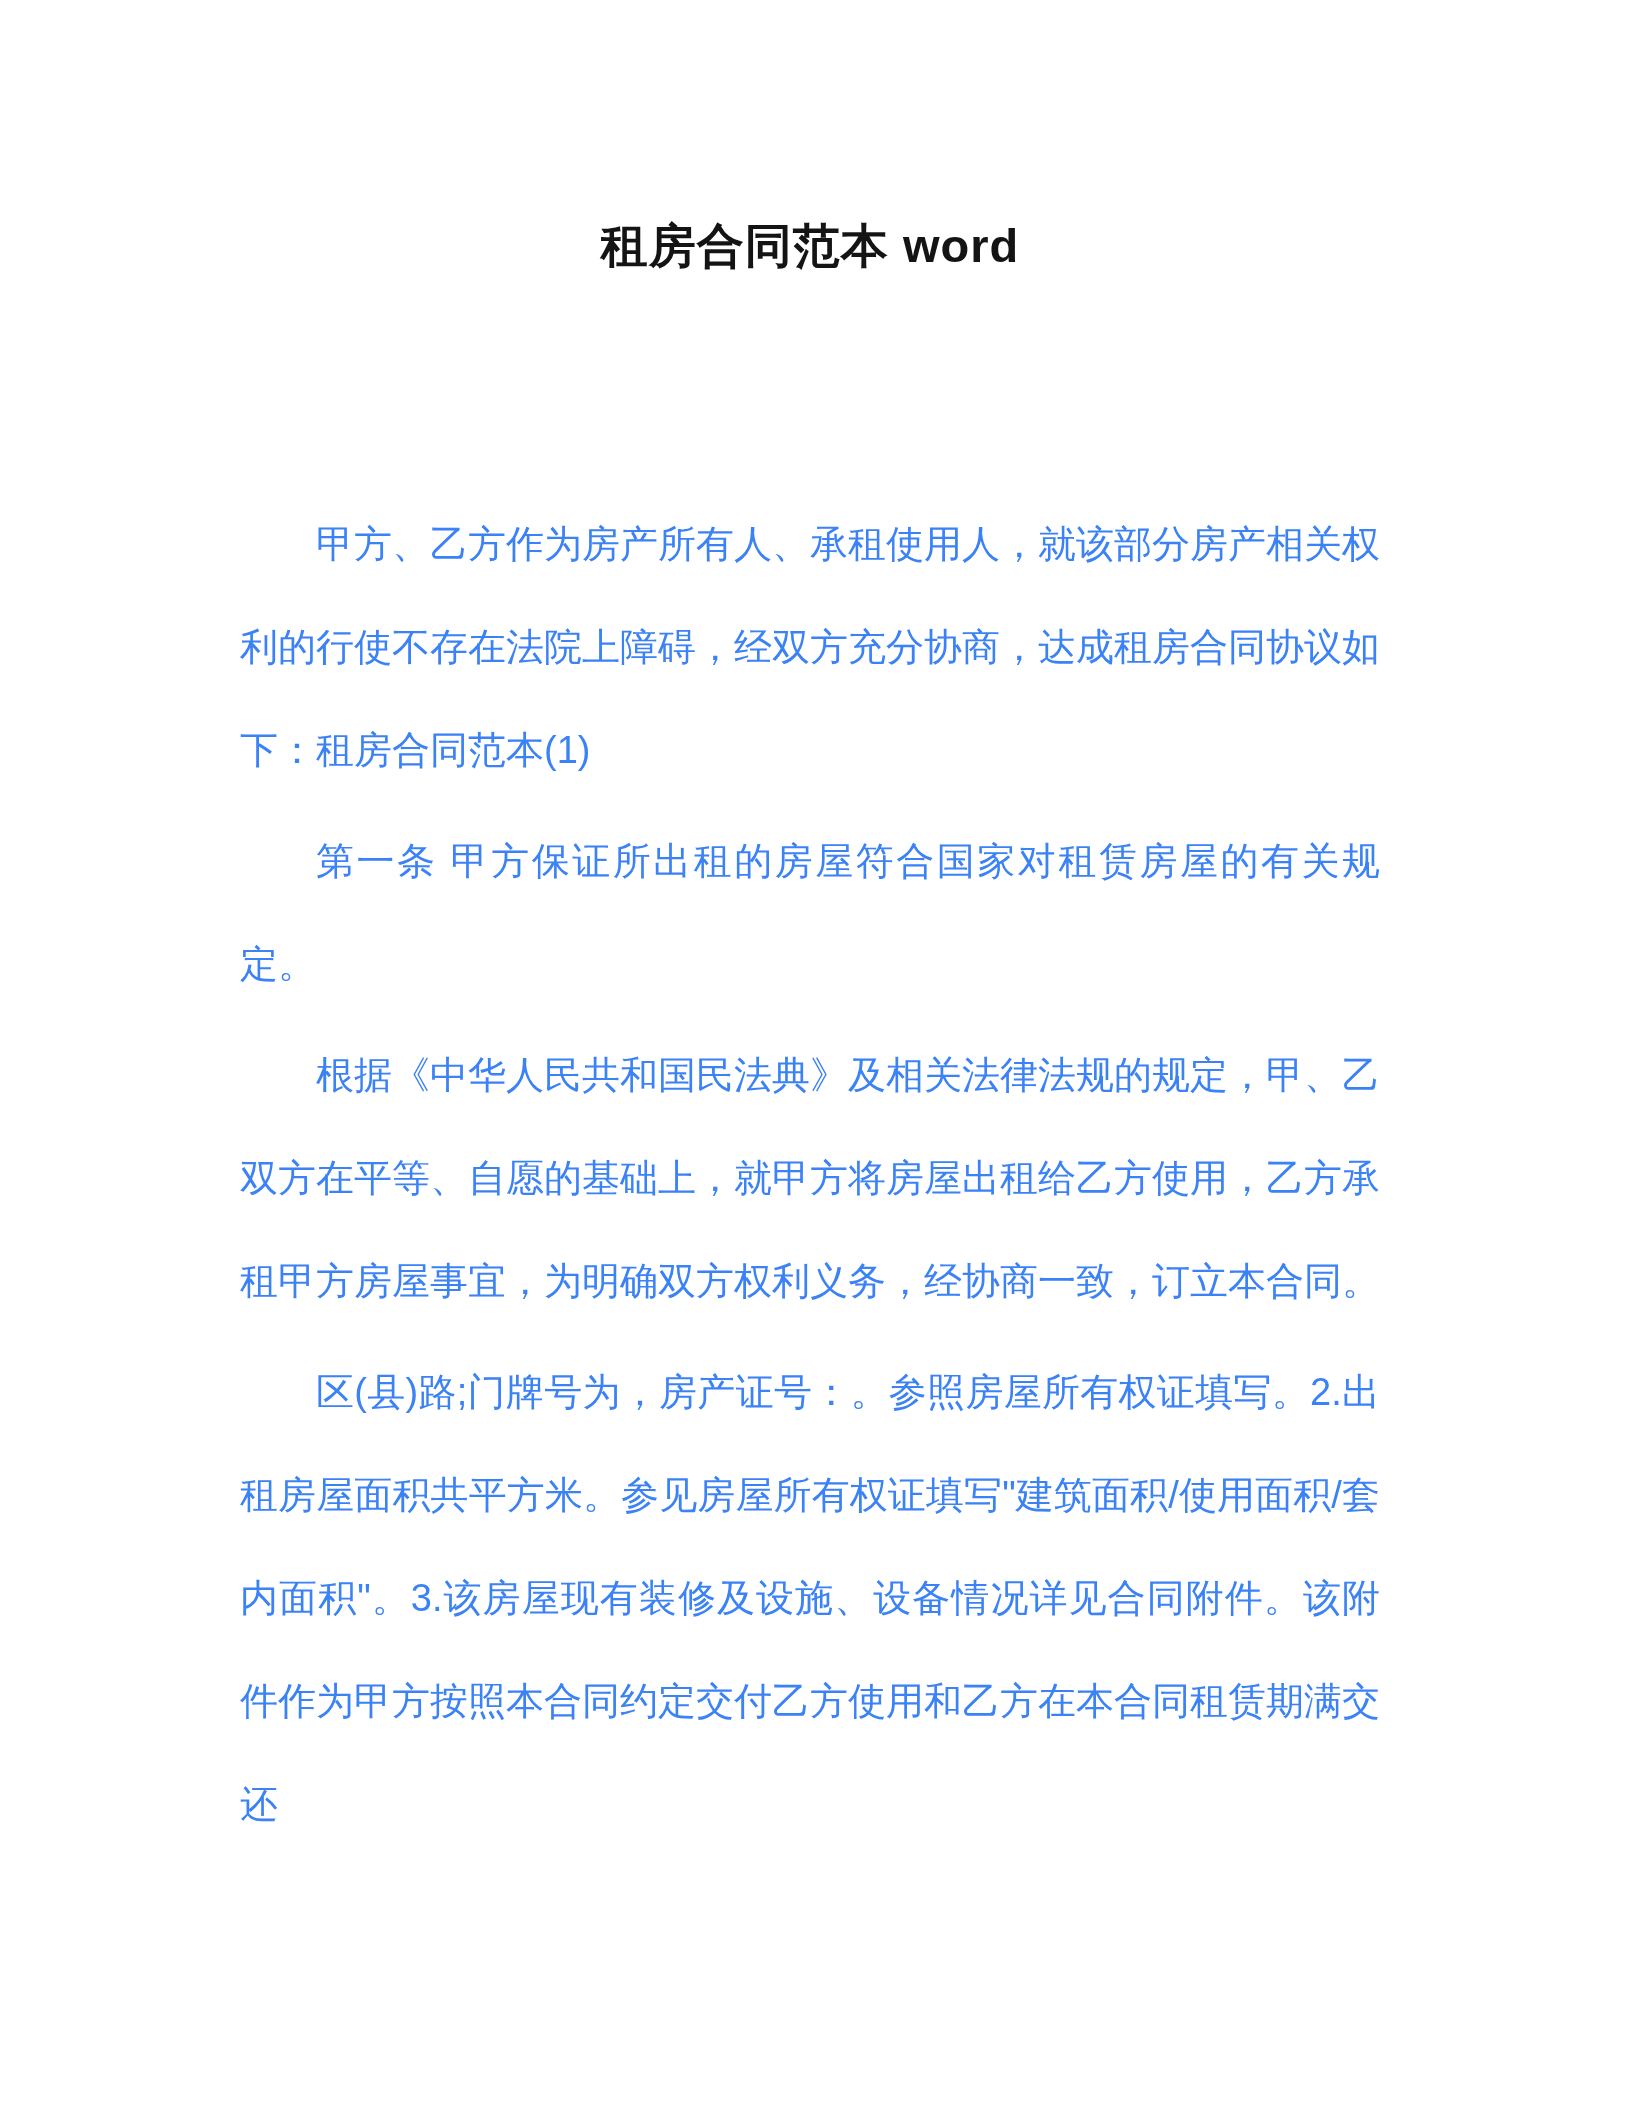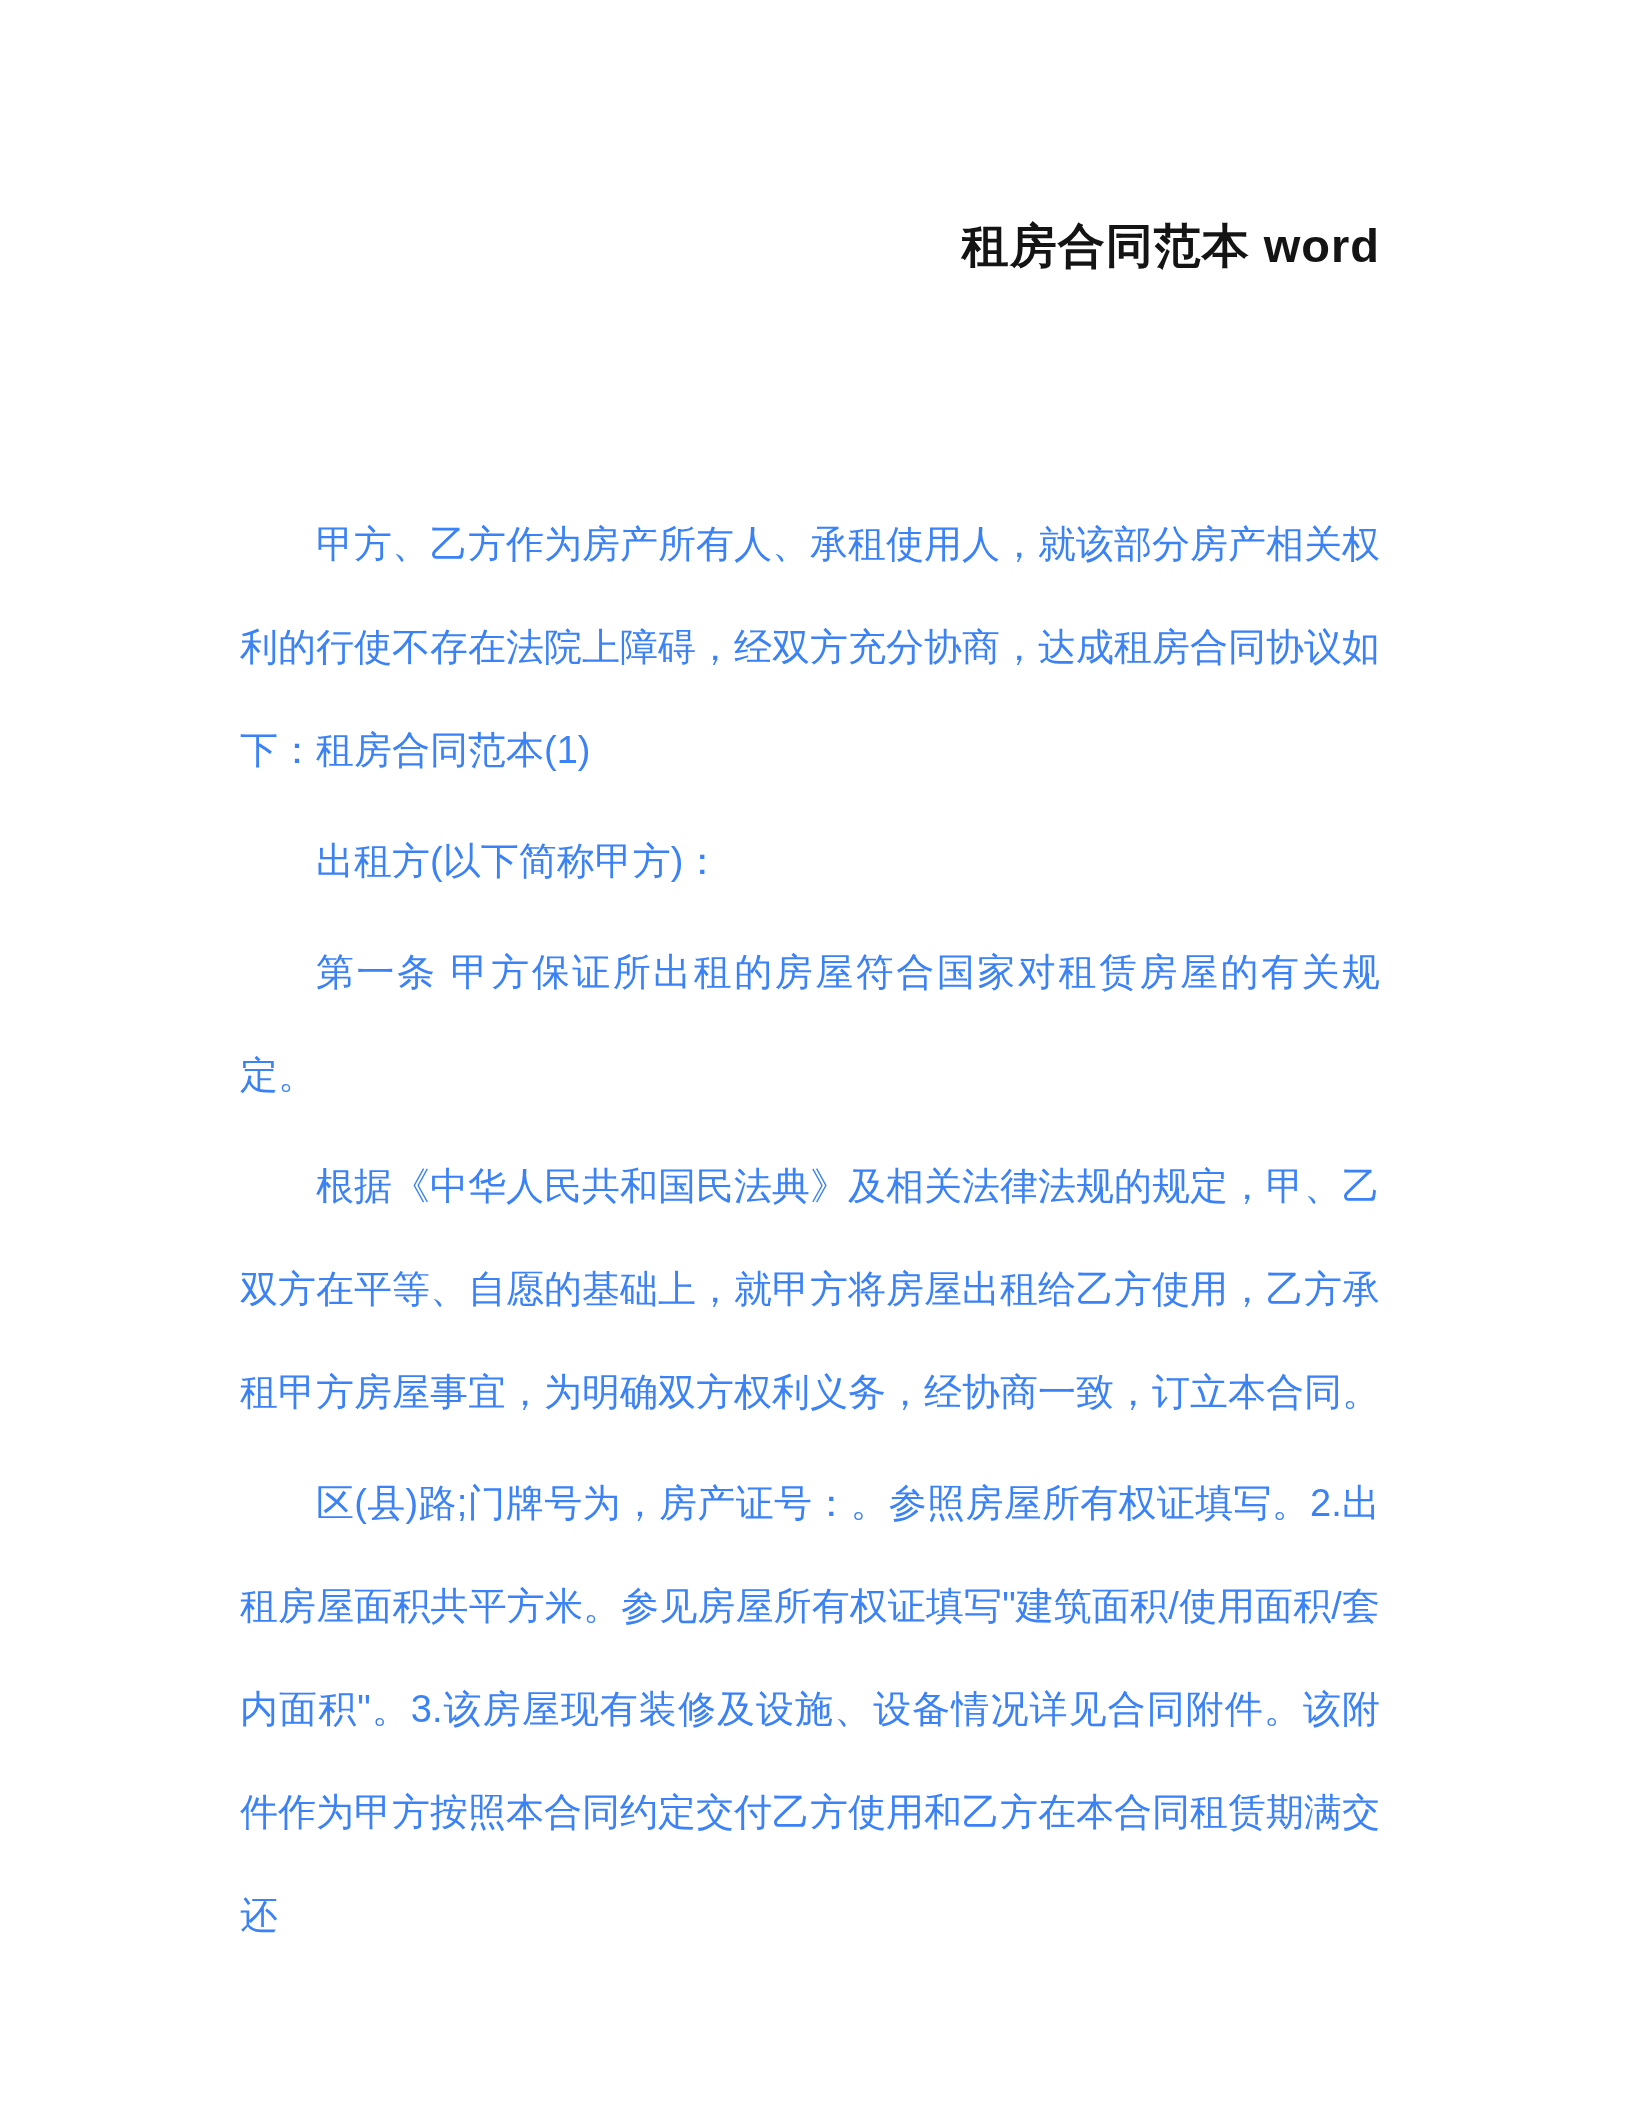--- a/index.html
+++ b/index.html
@@ -13,21 +13,21 @@
     min-height: 2112px;
     background: #ffffff;
     box-sizing: border-box;
     padding: 215px 252px 60px 240px;
     font-family: "Liberation Sans", "DejaVu Sans", sans-serif;
     color: #1f1f1f;
     overflow: hidden;
   }
   .doc-title {
     margin: 0 0 215px 0;
-    text-align: right;
+    text-align: center;
     font-size: 47px;
     font-weight: 700;
     color: #141414;
     letter-spacing: 1px;
   }
   .doc-body {
     width: 1140px;
   }
   .para {
     margin: 0 0 8px 0;
@@ -39,18 +39,17 @@
     word-break: break-all;
   }
 </style>
 </head>
 <body>
 
 <div class="page">
   <h1 class="doc-title">租房合同范本 word</h1>
   <div class="doc-body">
       <p class="para">甲方、乙方作为房产所有人、承租使用人，就该部分房产相关权利的行使不存在法院上障碍，经双方充分协商，达成租房合同协议如下：租房合同范本(1)</p>
-      <p class="para">出租方(以下简称甲方)：</p>
       <p class="para">第一条 甲方保证所出租的房屋符合国家对租赁房屋的有关规定。</p>
       <p class="para">根据《中华人民共和国民法典》及相关法律法规的规定，甲、乙双方在平等、自愿的基础上，就甲方将房屋出租给乙方使用，乙方承租甲方房屋事宜，为明确双方权利义务，经协商一致，订立本合同。</p>
       <p class="para">区(县)路;门牌号为，房产证号：。参照房屋所有权证填写。2.出租房屋面积共平方米。参见房屋所有权证填写"建筑面积/使用面积/套内面积"。3.该房屋现有装修及设施、设备情况详见合同附件。该附件作为甲方按照本合同约定交付乙方使用和乙方在本合同租赁期满交还</p>
     </div>
 </div>
 
 </body></html>

